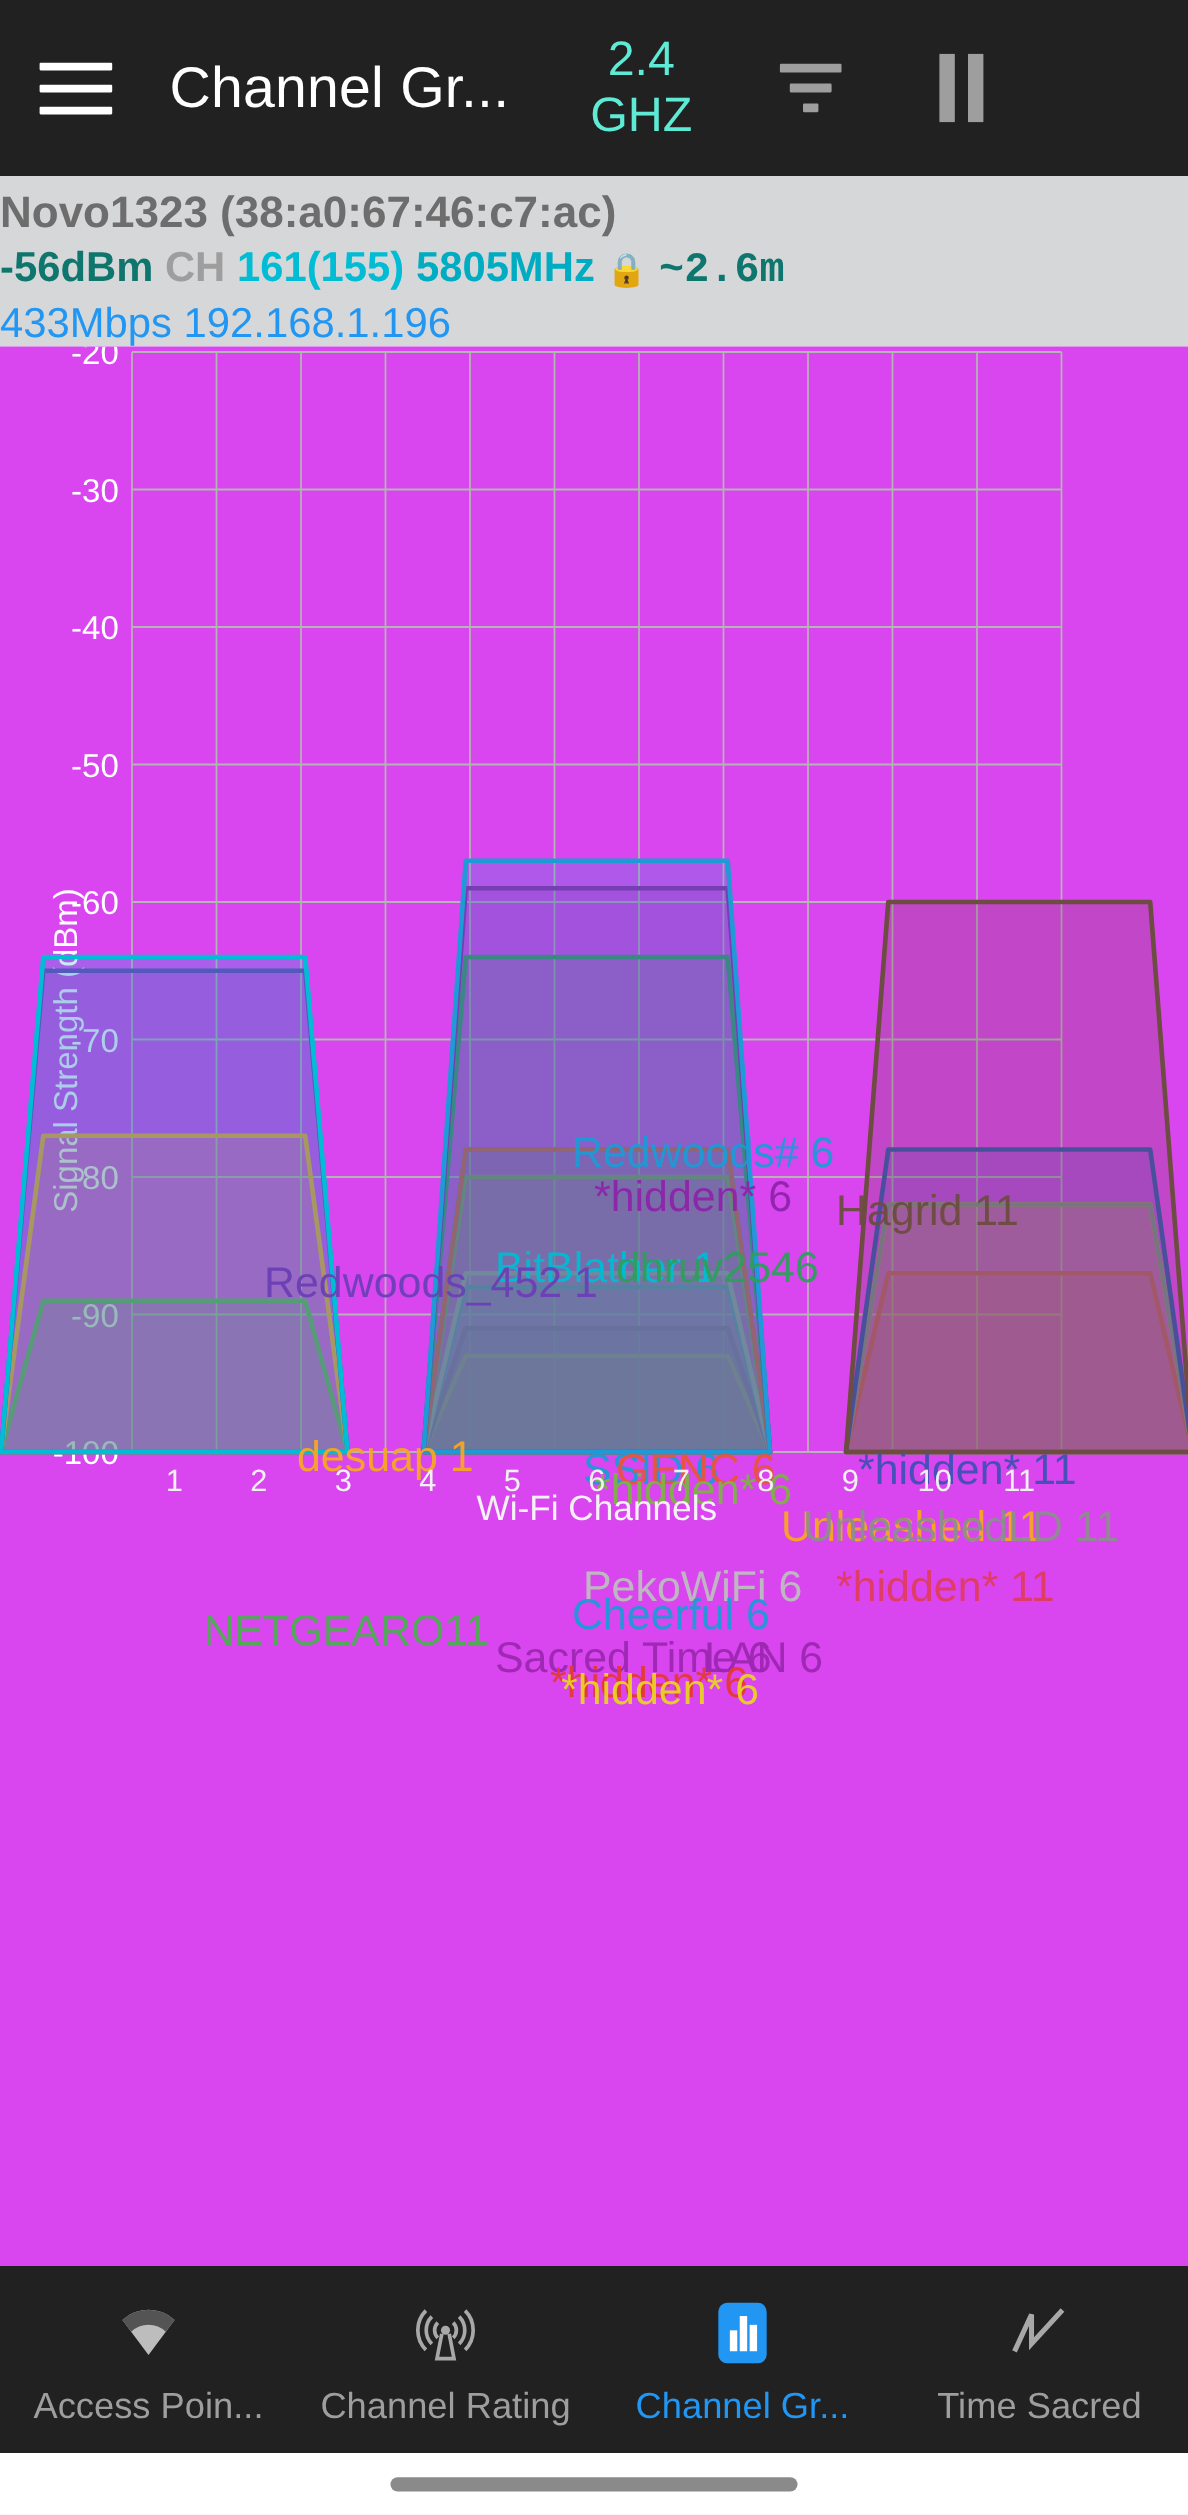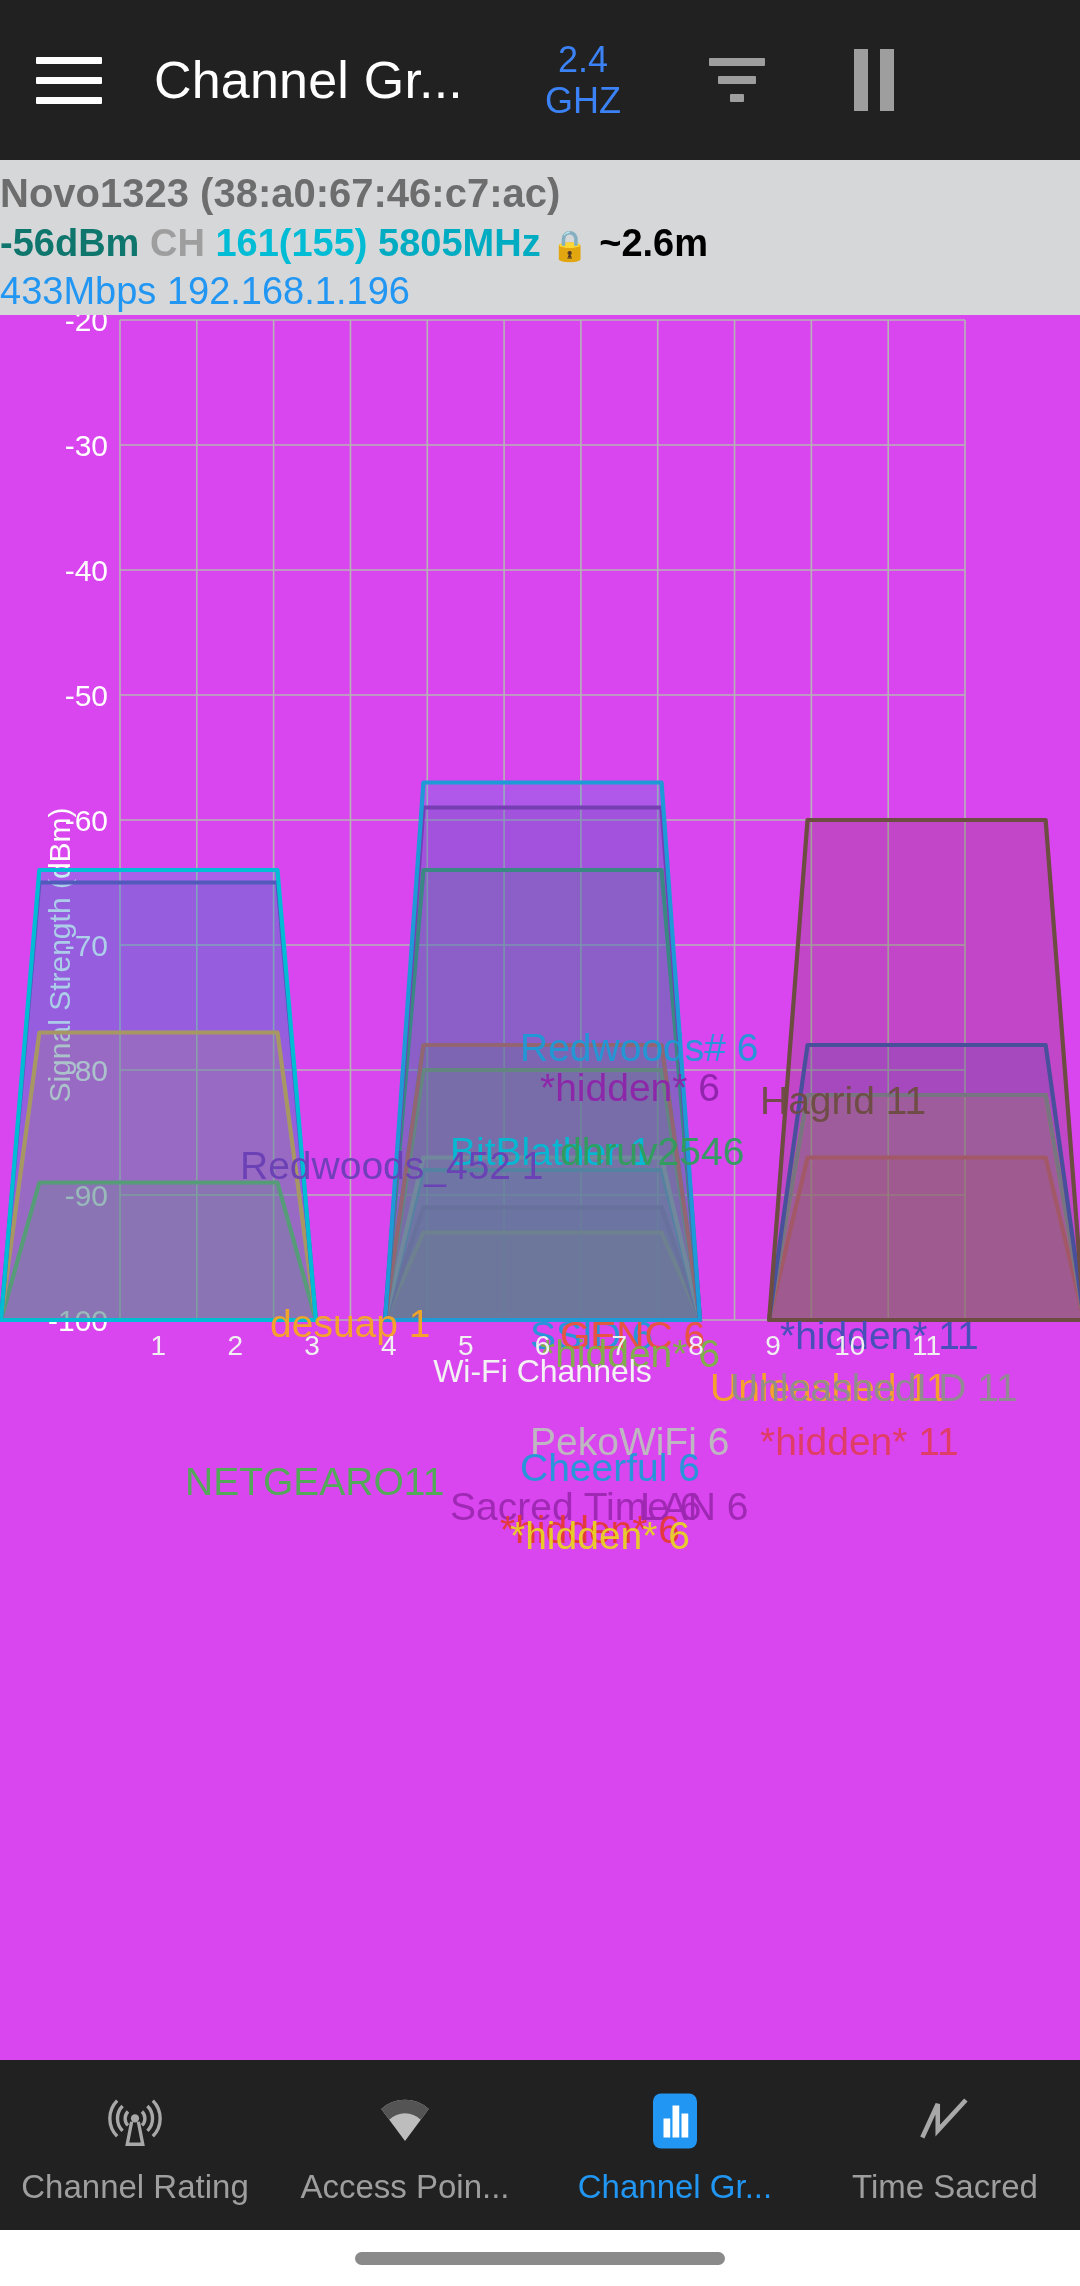--- a/index.html
+++ b/index.html
@@ -17,21 +17,21 @@
     background:#212121; display:flex; align-items:center;
   }
   .hamburger { width:96px; margin-left:36px; display:flex; flex-direction:column;
                justify-content:center; gap:13px; cursor:pointer; }
   .hamburger span { display:block; height:7px; background:#ffffff; border-radius:1px; width:66px; }
   .appbar-title {
     color:#ffffff; font-size:52px; letter-spacing:0.2px; margin-left:22px;
     white-space:nowrap; font-weight:400;
   }
   .band-toggle {
-    margin-left:60px; color:#3b82f6; font-size:36px; line-height:1.15;
+    margin-left:60px; color:#5eead4; font-size:44px; line-height:1.15;
     text-align:center; font-weight:500; cursor:pointer; width:120px;
   }
   .band-toggle .b2 { display:block; }
   .filter-icon {
     margin-left:52px; width:84px; height:84px; position:relative; cursor:pointer;
     display:flex; flex-direction:column; align-items:center; justify-content:center; gap:10px;
   }
   .filter-icon i { display:block; background:#9e9e9e; height:8px; border-radius:1px; }
   .filter-icon i:nth-child(1){ width:56px; }
   .filter-icon i:nth-child(2){ width:38px; }
@@ -46,21 +46,21 @@
     background:#d6d7d9; padding:8px 0 0 0; text-align:left;
   }
   .infobar .line { line-height:1.27; white-space:nowrap; }
   .info-ssid { font-size:40px; font-weight:bold; color:#6d6d6d; }
   .info-l2 { font-size:38px; font-weight:bold; }
   .sig   { color:#0f766e; }
   .chlab { color:#9e9e9e; }
   .chnum { color:#00bcd4; }
   .freq  { color:#00acc1; }
   .lock  { color:#b0b0b0; font-size:30px; }
-  .dist  { color:#000000; }
+  .dist  { color:#0f766e;font-family:Liberation Mono, monospace; }
   .info-l3 { font-size:38px; font-weight:normal; color:#2196f3; }
 
   
   .chart-wrap {
     position:absolute; left:0; top:315px; width:1080px; height:1745px;
     background:#d946ef; overflow:hidden;
   }
   svg.chart { position:absolute; left:0; top:0; }
 
   
@@ -207,44 +207,44 @@
         <text x="849.7727272727273" y="1040" text-anchor="middle" fill="#f0f0f0" font-size="28" font-family="&quot;Liberation Sans&quot;, sans-serif">10</text>
         <text x="926.5909090909091" y="1040" text-anchor="middle" fill="#f0f0f0" font-size="28" font-family="&quot;Liberation Sans&quot;, sans-serif">11</text>
         <text x="542.5" y="1067" text-anchor="middle" fill="#f2f2f2" font-size="32" font-family="&quot;Liberation Sans&quot;, sans-serif">Wi-Fi Channels</text>
       </svg>
   </div>
 
   <div class="bottomnav">
 
     <div class="navitem">
       <div class="navicon">
+        <svg width="66" height="60" viewBox="0 0 24 24">
+          <path d="M2.5 7.2 A14 14 0 0 1 21.5 7.2 L12 20 Z" fill="#bdbdbd"></path>
+          <path d="M2.5 7.2 A14 14 0 0 1 21.5 7.2 L18.3 11.5 A9 9 0 0 0 5.7 11.5 Z" fill="#545454"></path>
+        </svg>
+      </div>
+      <div class="navlabel">Access Poin...</div>
+    </div>
+
+    <div class="navitem">
+      <div class="navicon">
         <svg width="62" height="62" viewBox="0 0 24 24" fill="none" stroke="#a8a8a8" stroke-width="1.3">
           <circle cx="12" cy="11" r="1.6" fill="#a8a8a8" stroke="none"></circle>
           <path d="M9.3 13.7a3.8 3.8 0 0 1 0-5.4"></path>
             <path d="M14.7 8.3a3.8 3.8 0 0 1 0 5.4"></path>
           <path d="M7.2 15.8a6.8 6.8 0 0 1 0-9.6"></path>
             <path d="M16.8 6.2a6.8 6.8 0 0 1 0 9.6"></path>
           <path d="M5.1 17.9a9.8 9.8 0 0 1 0-13.8"></path>
             <path d="M18.9 4.1a9.8 9.8 0 0 1 0 13.8"></path>
           <path d="M10.7 12.3 9 21h6l-1.7-8.7"></path>
         </svg>
       </div>
       <div class="navlabel">Channel Rating</div>
     </div>
 
-    <div class="navitem">
-      <div class="navicon">
-        <svg width="66" height="60" viewBox="0 0 24 24">
-          <path d="M2.5 7.2 A14 14 0 0 1 21.5 7.2 L12 20 Z" fill="#bdbdbd"></path>
-          <path d="M2.5 7.2 A14 14 0 0 1 21.5 7.2 L18.3 11.5 A9 9 0 0 0 5.7 11.5 Z" fill="#545454"></path>
-        </svg>
-      </div>
-      <div class="navlabel">Access Poin...</div>
-    </div>
-
     <div class="navitem active">
       <div class="navicon">
         <svg width="60" height="62" viewBox="0 0 24 24">
           <rect x="3.2" y="1" width="17.6" height="22" rx="3.2" fill="#2196f3"></rect>
           <rect x="7.4" y="11" width="2.7" height="7.6" fill="#ffffff"></rect>
           <rect x="11.0" y="5.8" width="2.7" height="12.8" fill="#ffffff"></rect>
           <rect x="14.6" y="9" width="2.7" height="9.6" fill="#ffffff"></rect>
         </svg>
       </div>
       <div class="navlabel">Channel Gr...</div>

